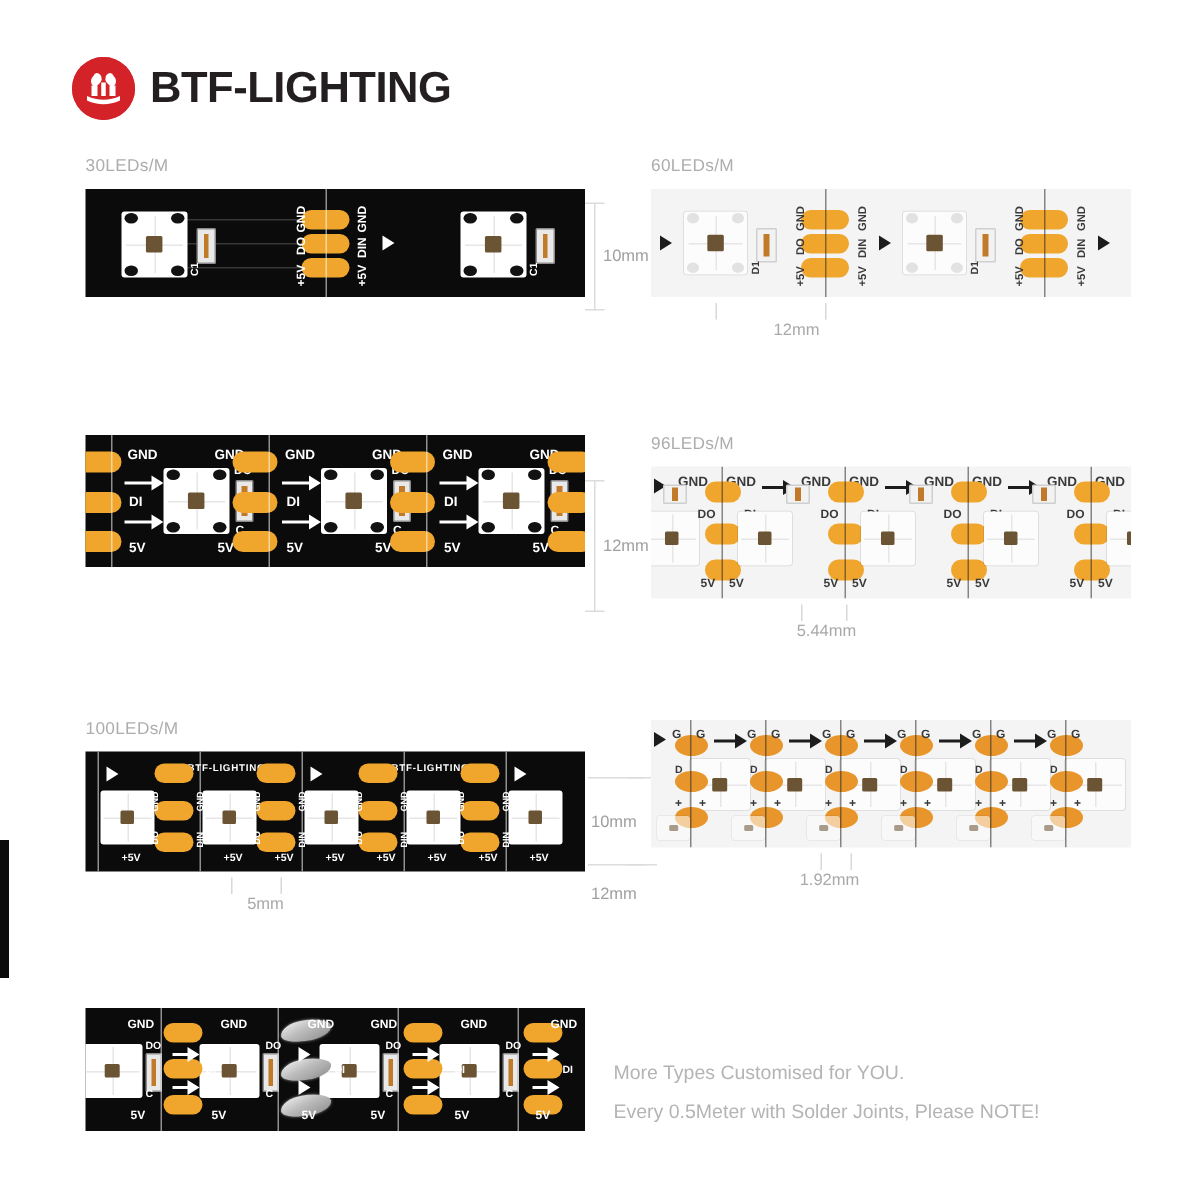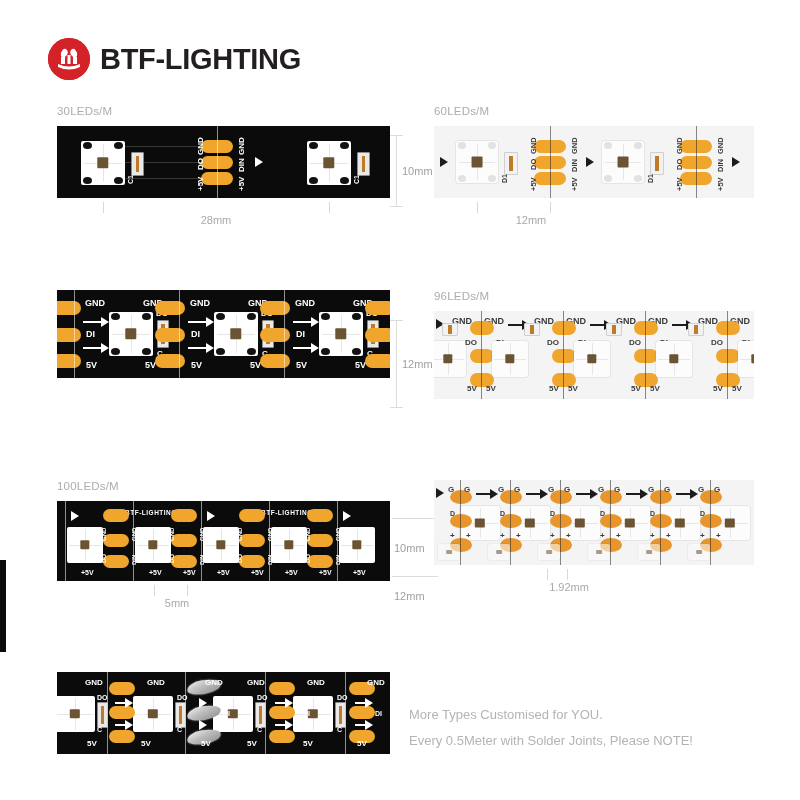--- a/index.html
+++ b/index.html
@@ -146,25 +146,20 @@
           <div class="notch n2"></div>
           <div class="notch n3"></div>
           <div class="notch n4"></div>
       </div>
       <div class="cap-comp" style="left:300px;top:26px;width:11px;height:22px;">
           <div class="band"></div>
         </div>
       <div class="silk rot" style="left:296px;top:58px;font-size:7px;">C1</div>
     </div>
 
-    <div class="pitch">
-      <div class="tick" style="left:46px;"></div>
-      <div class="tick" style="left:272px;"></div>
-      <div class="pitch-label" style="left:159px;">28mm</div>
-    </div>
   </div>
 </div>
 
 <div class="dim" style="left:396px;top:135px;height:72px;width:48px;">
   <div class="bar" style="top:0;height:72px;"></div>
   <div class="cap" style="left:-6px;top:0;"></div>
   <div class="cap" style="left:-6px;top:71px;"></div>
   <div class="dlabel" style="top:36px;">10mm</div>
 </div>
 
@@ -416,20 +411,25 @@
       <div class="silk" style="left:308px;top:28px;font-size:8px;">DI</div>
       <div class="silk" style="left:279px;top:74px;font-size:8px;">5V</div>
       <div class="silk" style="left:298px;top:74px;font-size:8px;">5V</div>
       <div class="cut" style="left:293px;"></div>
       <div class="led" style="left:304px;top:30px;width:36px;height:36px;">
         <div class="cross"></div>
           <div class="die"></div>
       </div>
     </div>
 
+    <div class="pitch">
+      <div class="tick" style="left:100px;"></div>
+      <div class="tick" style="left:130px;"></div>
+      <div class="pitch-label" style="left:117px;">5.44mm</div>
+    </div>
   </div>
 </div>
 
 <div class="block" style="left:57px;top:480px;">
   <div class="blk-title">100LEDs/M</div>
 
   <div class="strip-wrap" style="width:333px;">
     <div class="strip dark" style="width:333px;height:80px;">
       <div class="arrow" style="left:14px;top:10px;"></div>
       <div class="silk" style="left:68px;top:9px;font-size:6.5px;letter-spacing:.5px;">BTF-LIGHTING</div>
@@ -635,21 +635,21 @@
           <div class="die"></div>
         </div>
       <div class="led" style="left:254px;top:64px;width:22px;height:16px;opacity:.55;">
           <div class="die"></div>
         </div>
     </div>
 
     <div class="pitch">
       <div class="tick" style="left:113px;"></div>
       <div class="tick" style="left:133px;"></div>
-      <div class="pitch-label" style="left:135px;">1.92mm</div>
+      <div class="pitch-label" style="left:119px;">1.92mm</div>
     </div>
   </div>
 </div>
 <div class="dim" style="left:418px;top:518px;width:20px;">
   <div class="cap" style="left:0;top:0;width:12px;"></div>
   <div class="cap" style="left:0;top:58px;width:12px;"></div>
 </div>
 
 <div class="edge-strip" style="left:0px;top:560px;width:6px;height:92px;"></div>
 

